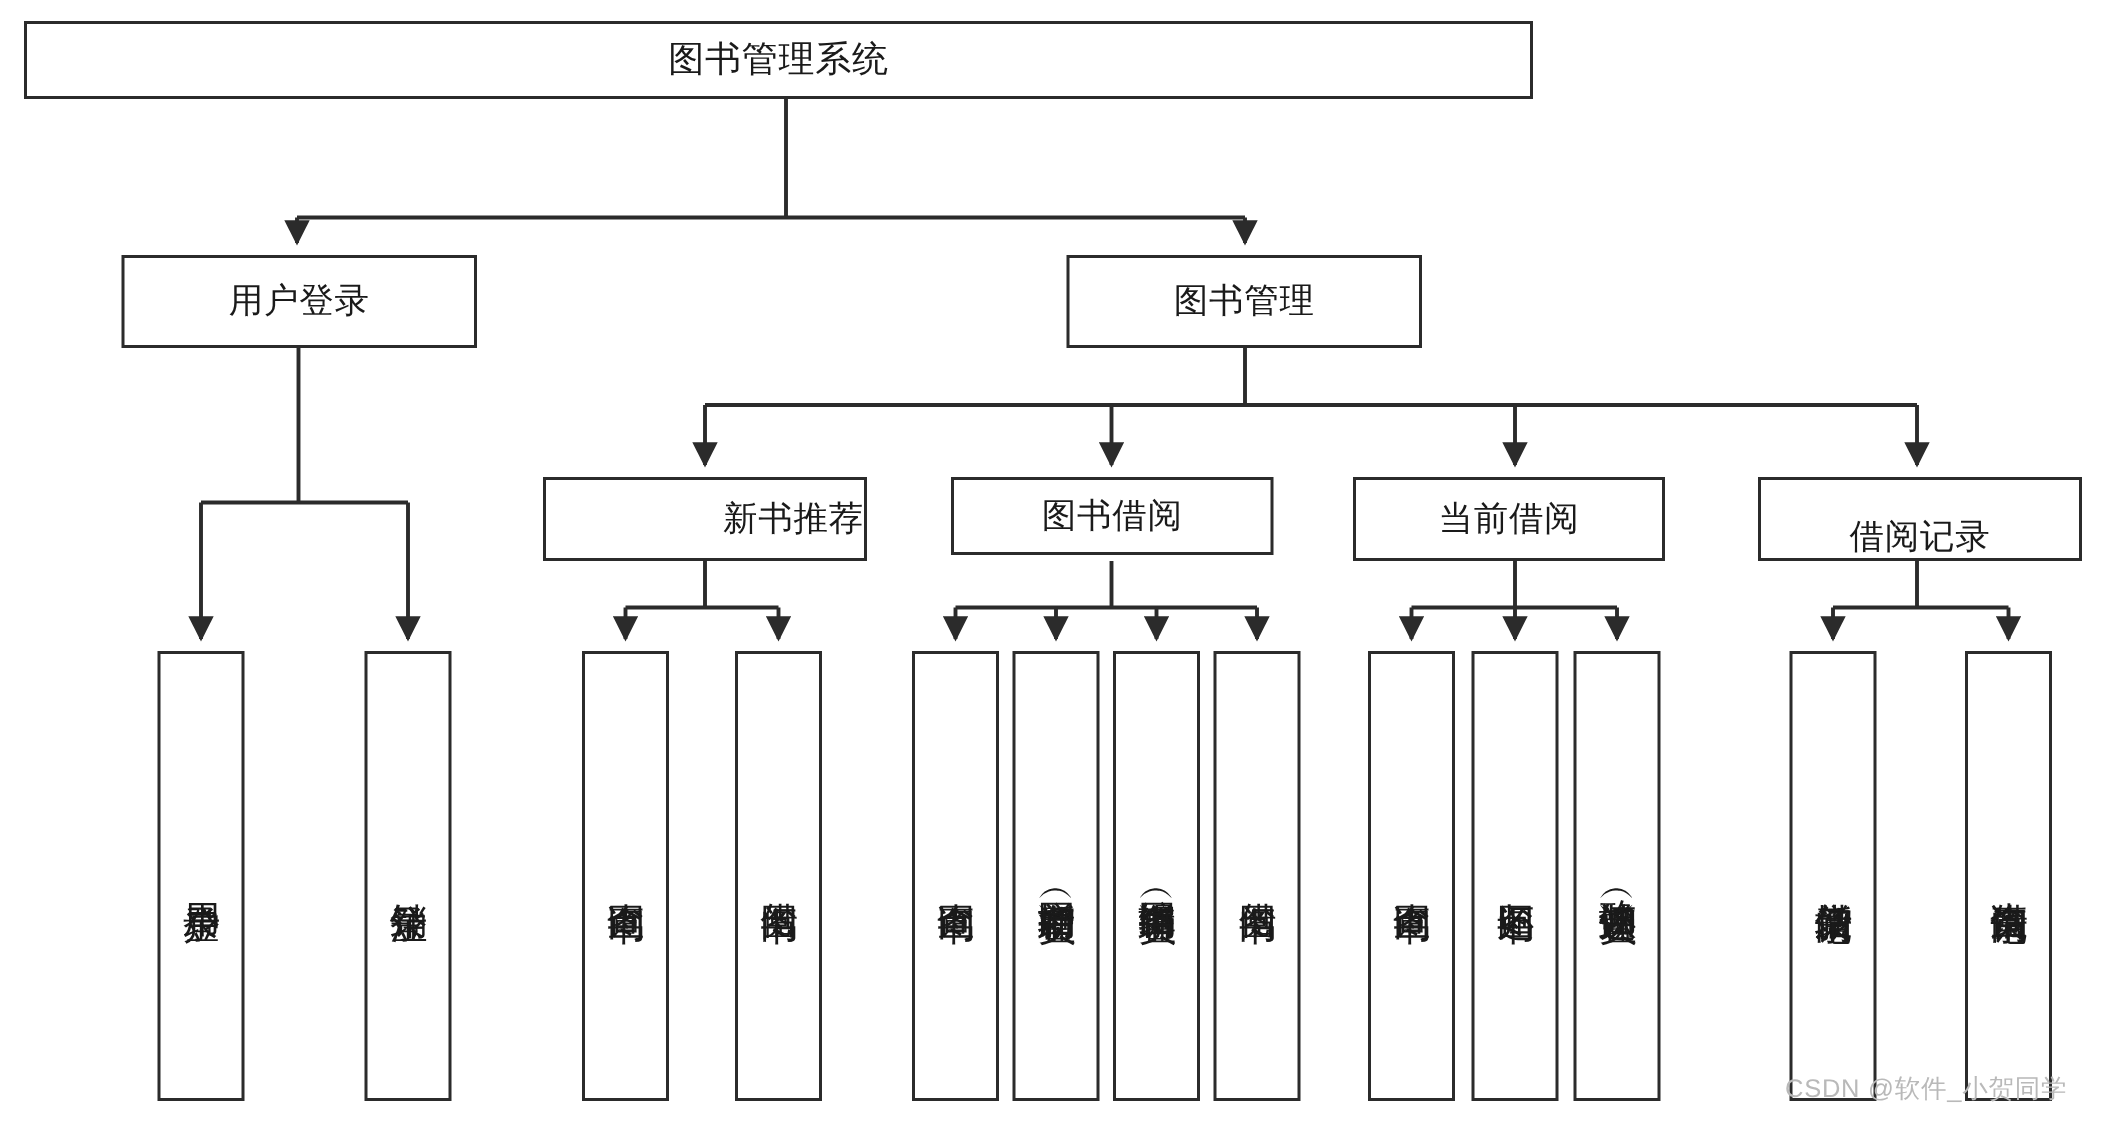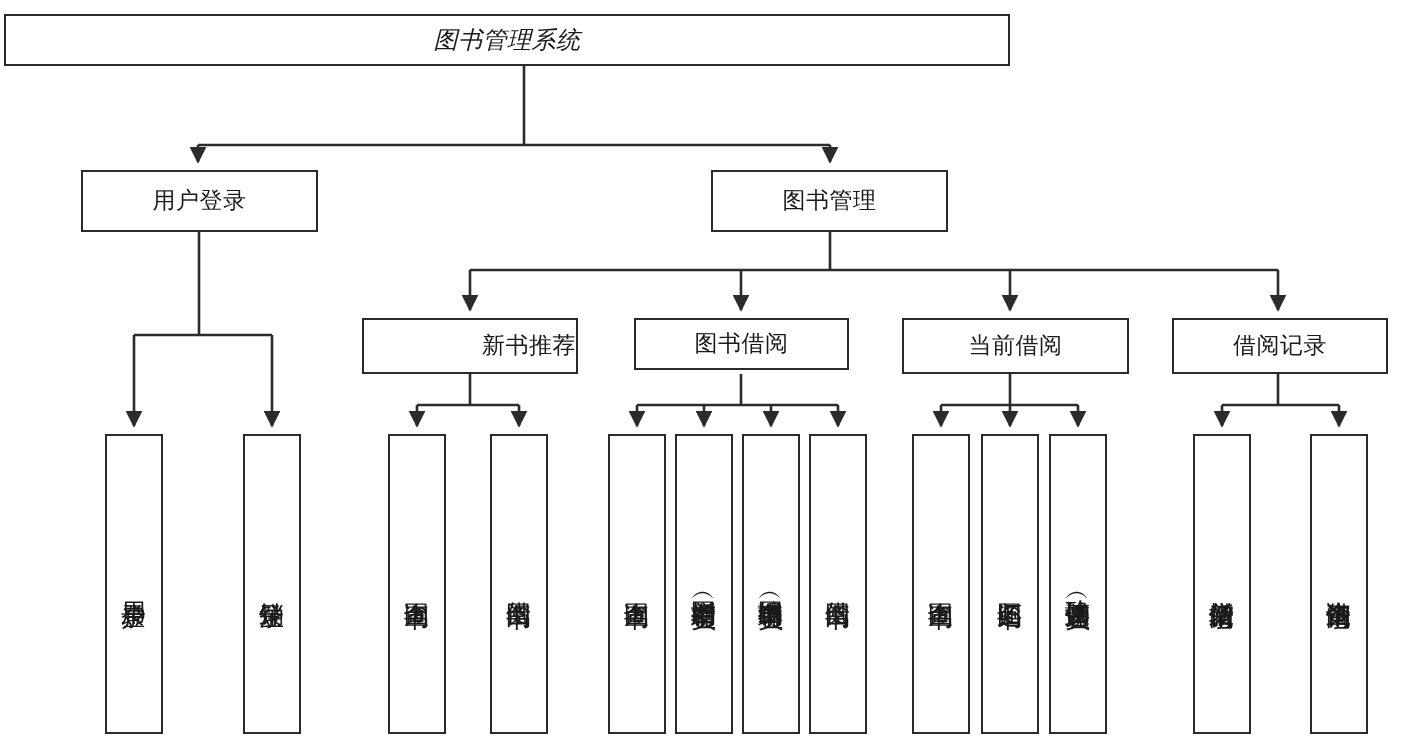--- a/index.html
+++ b/index.html
@@ -117,41 +117,41 @@
       <path d="M 1010 405 L 1010 426" marker-end="url(#arrow)"></path>
       <path d="M 1078 405 L 1078 426" marker-end="url(#arrow)"></path>
 
       <path d="M 1278 374 L 1278 405"></path>
       <path d="M 1222 405 L 1339 405"></path>
       <path d="M 1222 405 L 1222 426" marker-end="url(#arrow)"></path>
       <path d="M 1339 405 L 1339 426" marker-end="url(#arrow)"></path>
     </g>
   </svg>
 
-  <div class="node horiz root" style="left:4px; top:14px; width:1006px; height:52px;font-style:italic;">
+  <div class="node horiz root" style="left:16px; top:14px; width:1006px; height:52px;">
     <span>图书管理系统</span>
   </div>
 
   <div class="node horiz" style="left:81px; top:170px; width:237px; height:62px;">
     <span>用户登录</span>
   </div>
   <div class="node horiz" style="left:711px; top:170px; width:237px; height:62px;">
     <span>图书管理</span>
   </div>
 
   <div class="node horiz" style="left:362px; top:318px; width:216px; height:56px;justify-content:flex-end;">
     <span>新书推荐</span>
   </div>
   <div class="node horiz" style="left:634px; top:318px; width:215px; height:52px;">
     <span>图书借阅</span>
   </div>
-  <div class="node horiz" style="left:902px; top:318px; width:227px; height:56px;">
+  <div class="node horiz" style="left:902px; top:318px; width:208px; height:56px;">
     <span>当前借阅</span>
   </div>
-  <div class="node horiz" style="left:1172px; top:318px; width:216px; height:56px;">
+  <div class="node horiz" style="left:1172px; top:318px; width:216px; height:56px;align-items:flex-end;">
     <span>借阅记录</span>
   </div>
 
   <div class="node vert" style="left:105px; top:434px; width:58px; height:300px;">
     <span class="vtext">用户登录</span>
   </div>
   <div class="node vert" style="left:243px; top:434px; width:58px; height:300px;">
     <span class="vtext">注销登录</span>
   </div>
 
@@ -185,14 +185,15 @@
     <span class="vtext">确认归还（管理员）</span>
   </div>
 
   <div class="node vert" style="left:1193px; top:434px; width:58px; height:300px;">
     <span class="vtext">新增借阅记录</span>
   </div>
   <div class="node vert" style="left:1310px; top:434px; width:58px; height:300px;">
     <span class="vtext">查询借阅记录</span>
   </div>
 
+  <div class="watermark" style="left:1190px; top:714px;">CSDN @软件_小贺同学</div>
 
 </div>
 
 </body></html>

